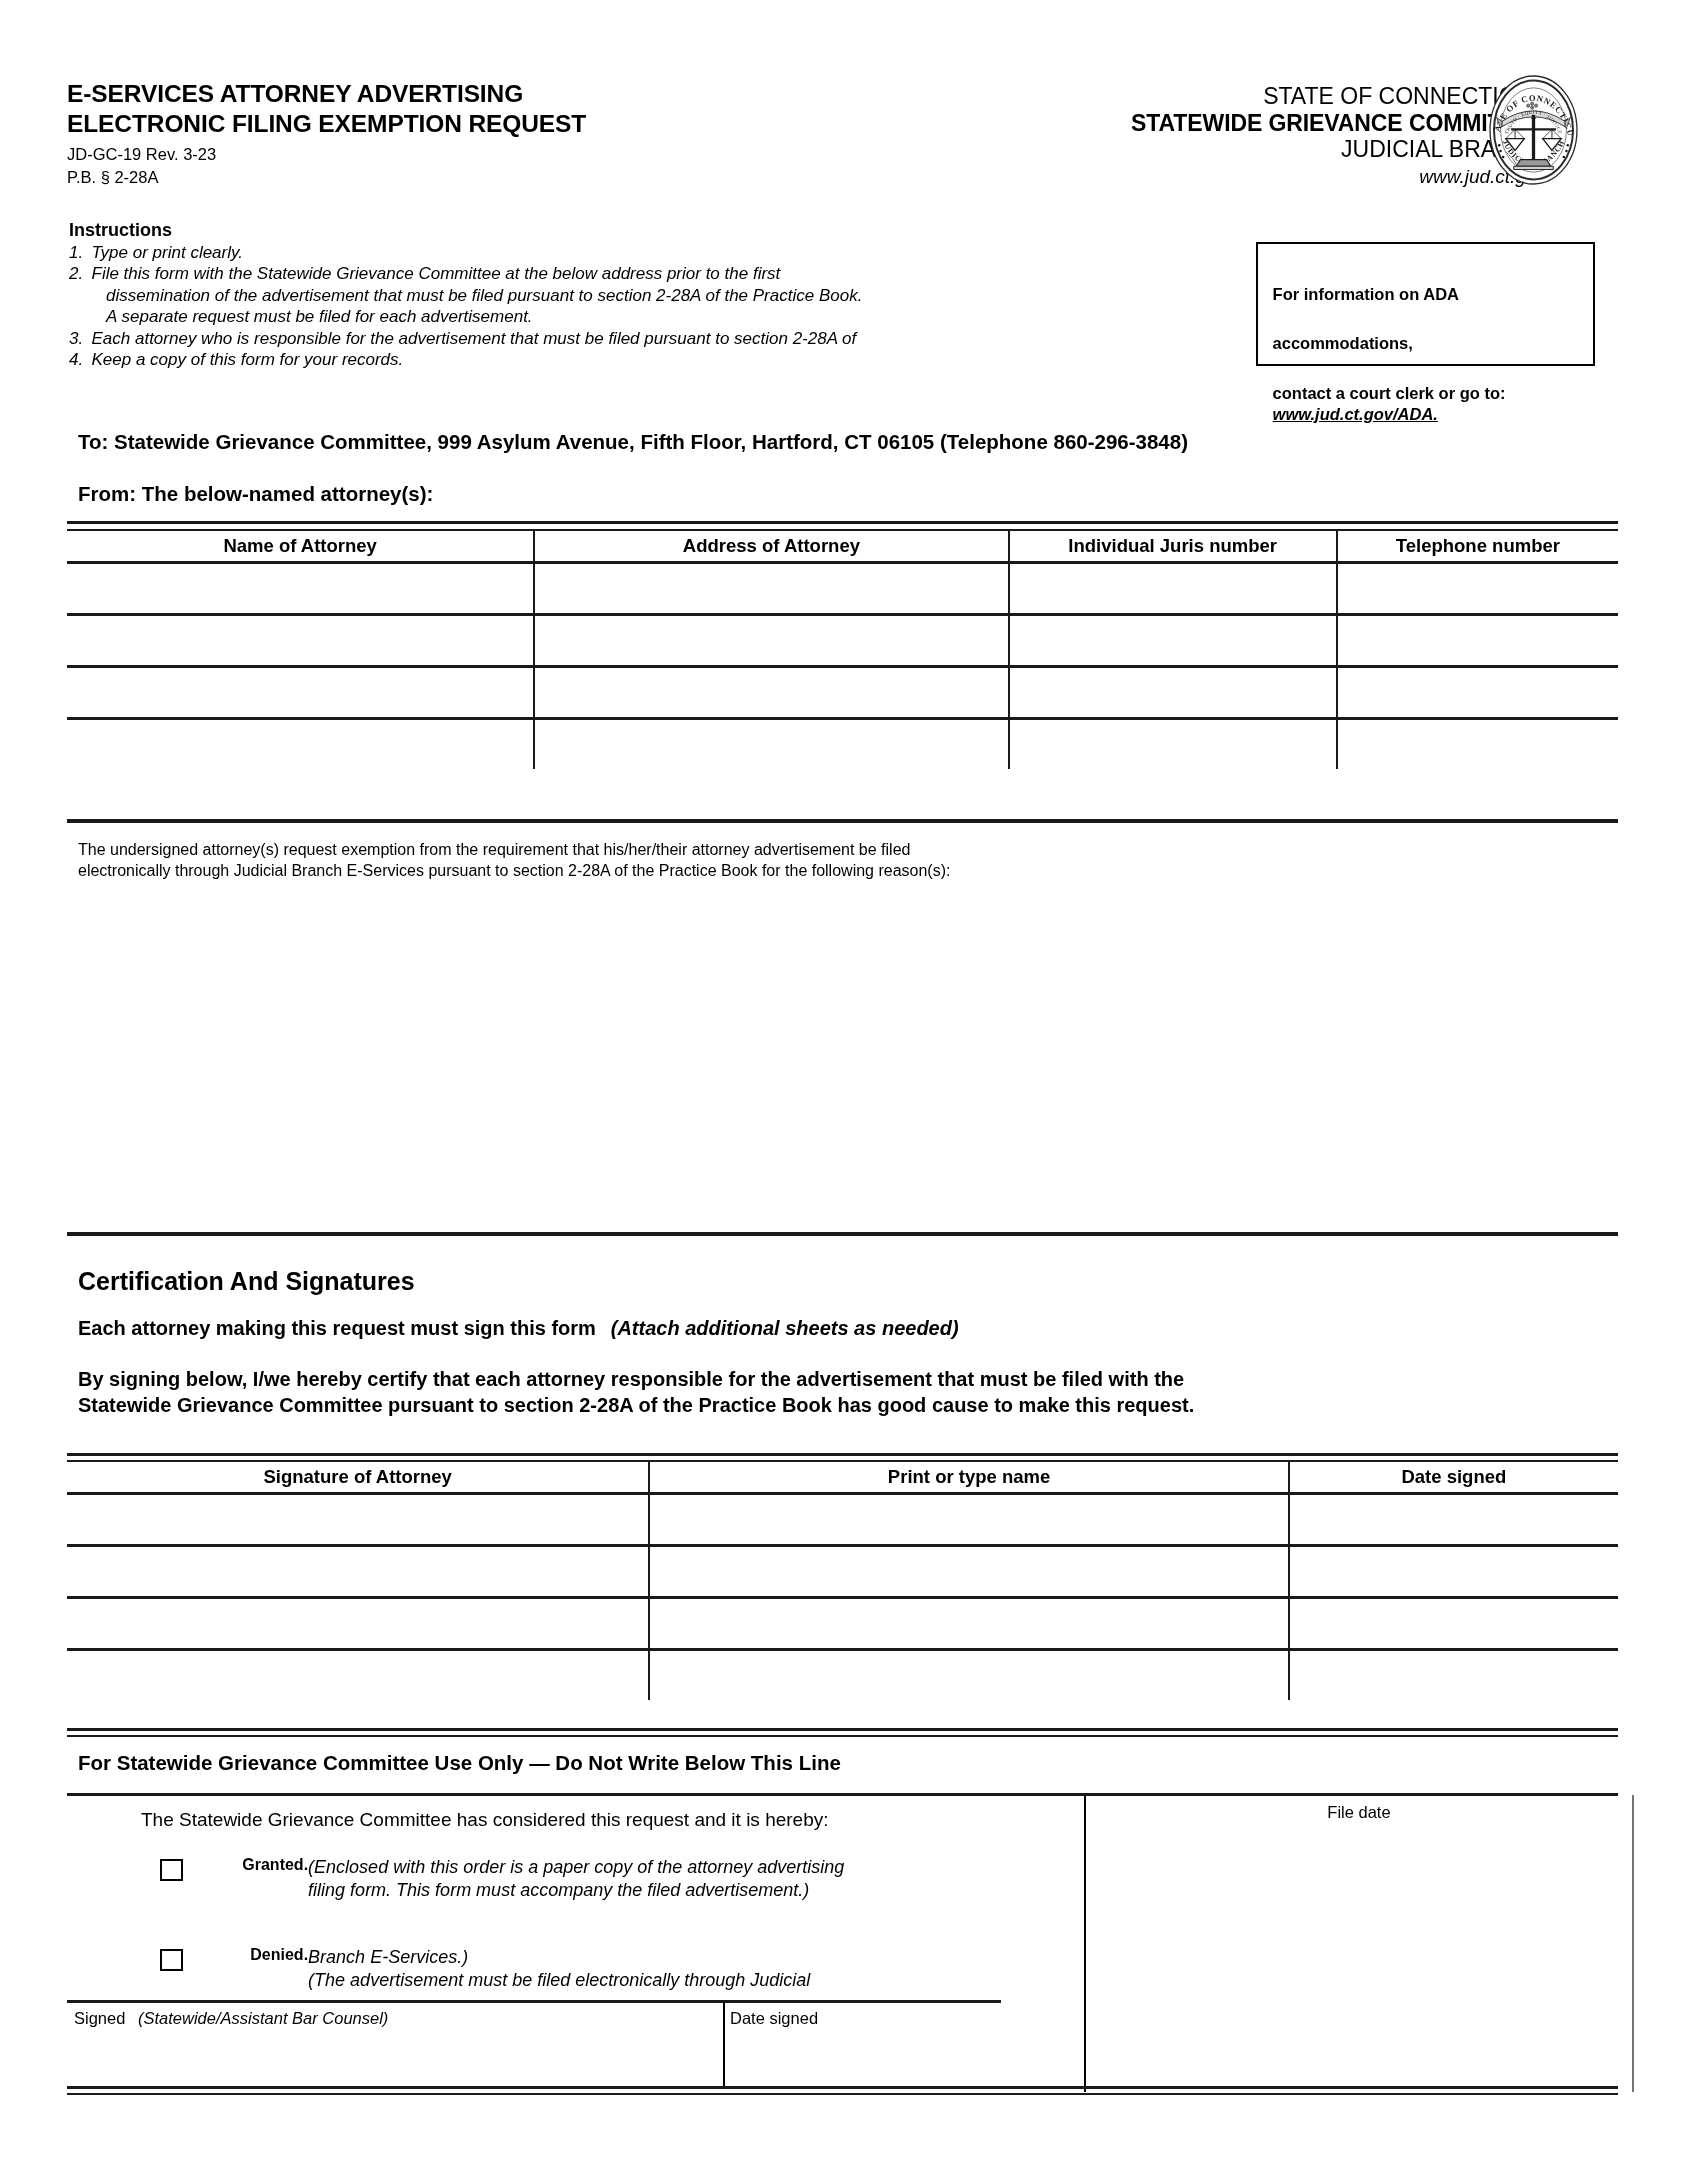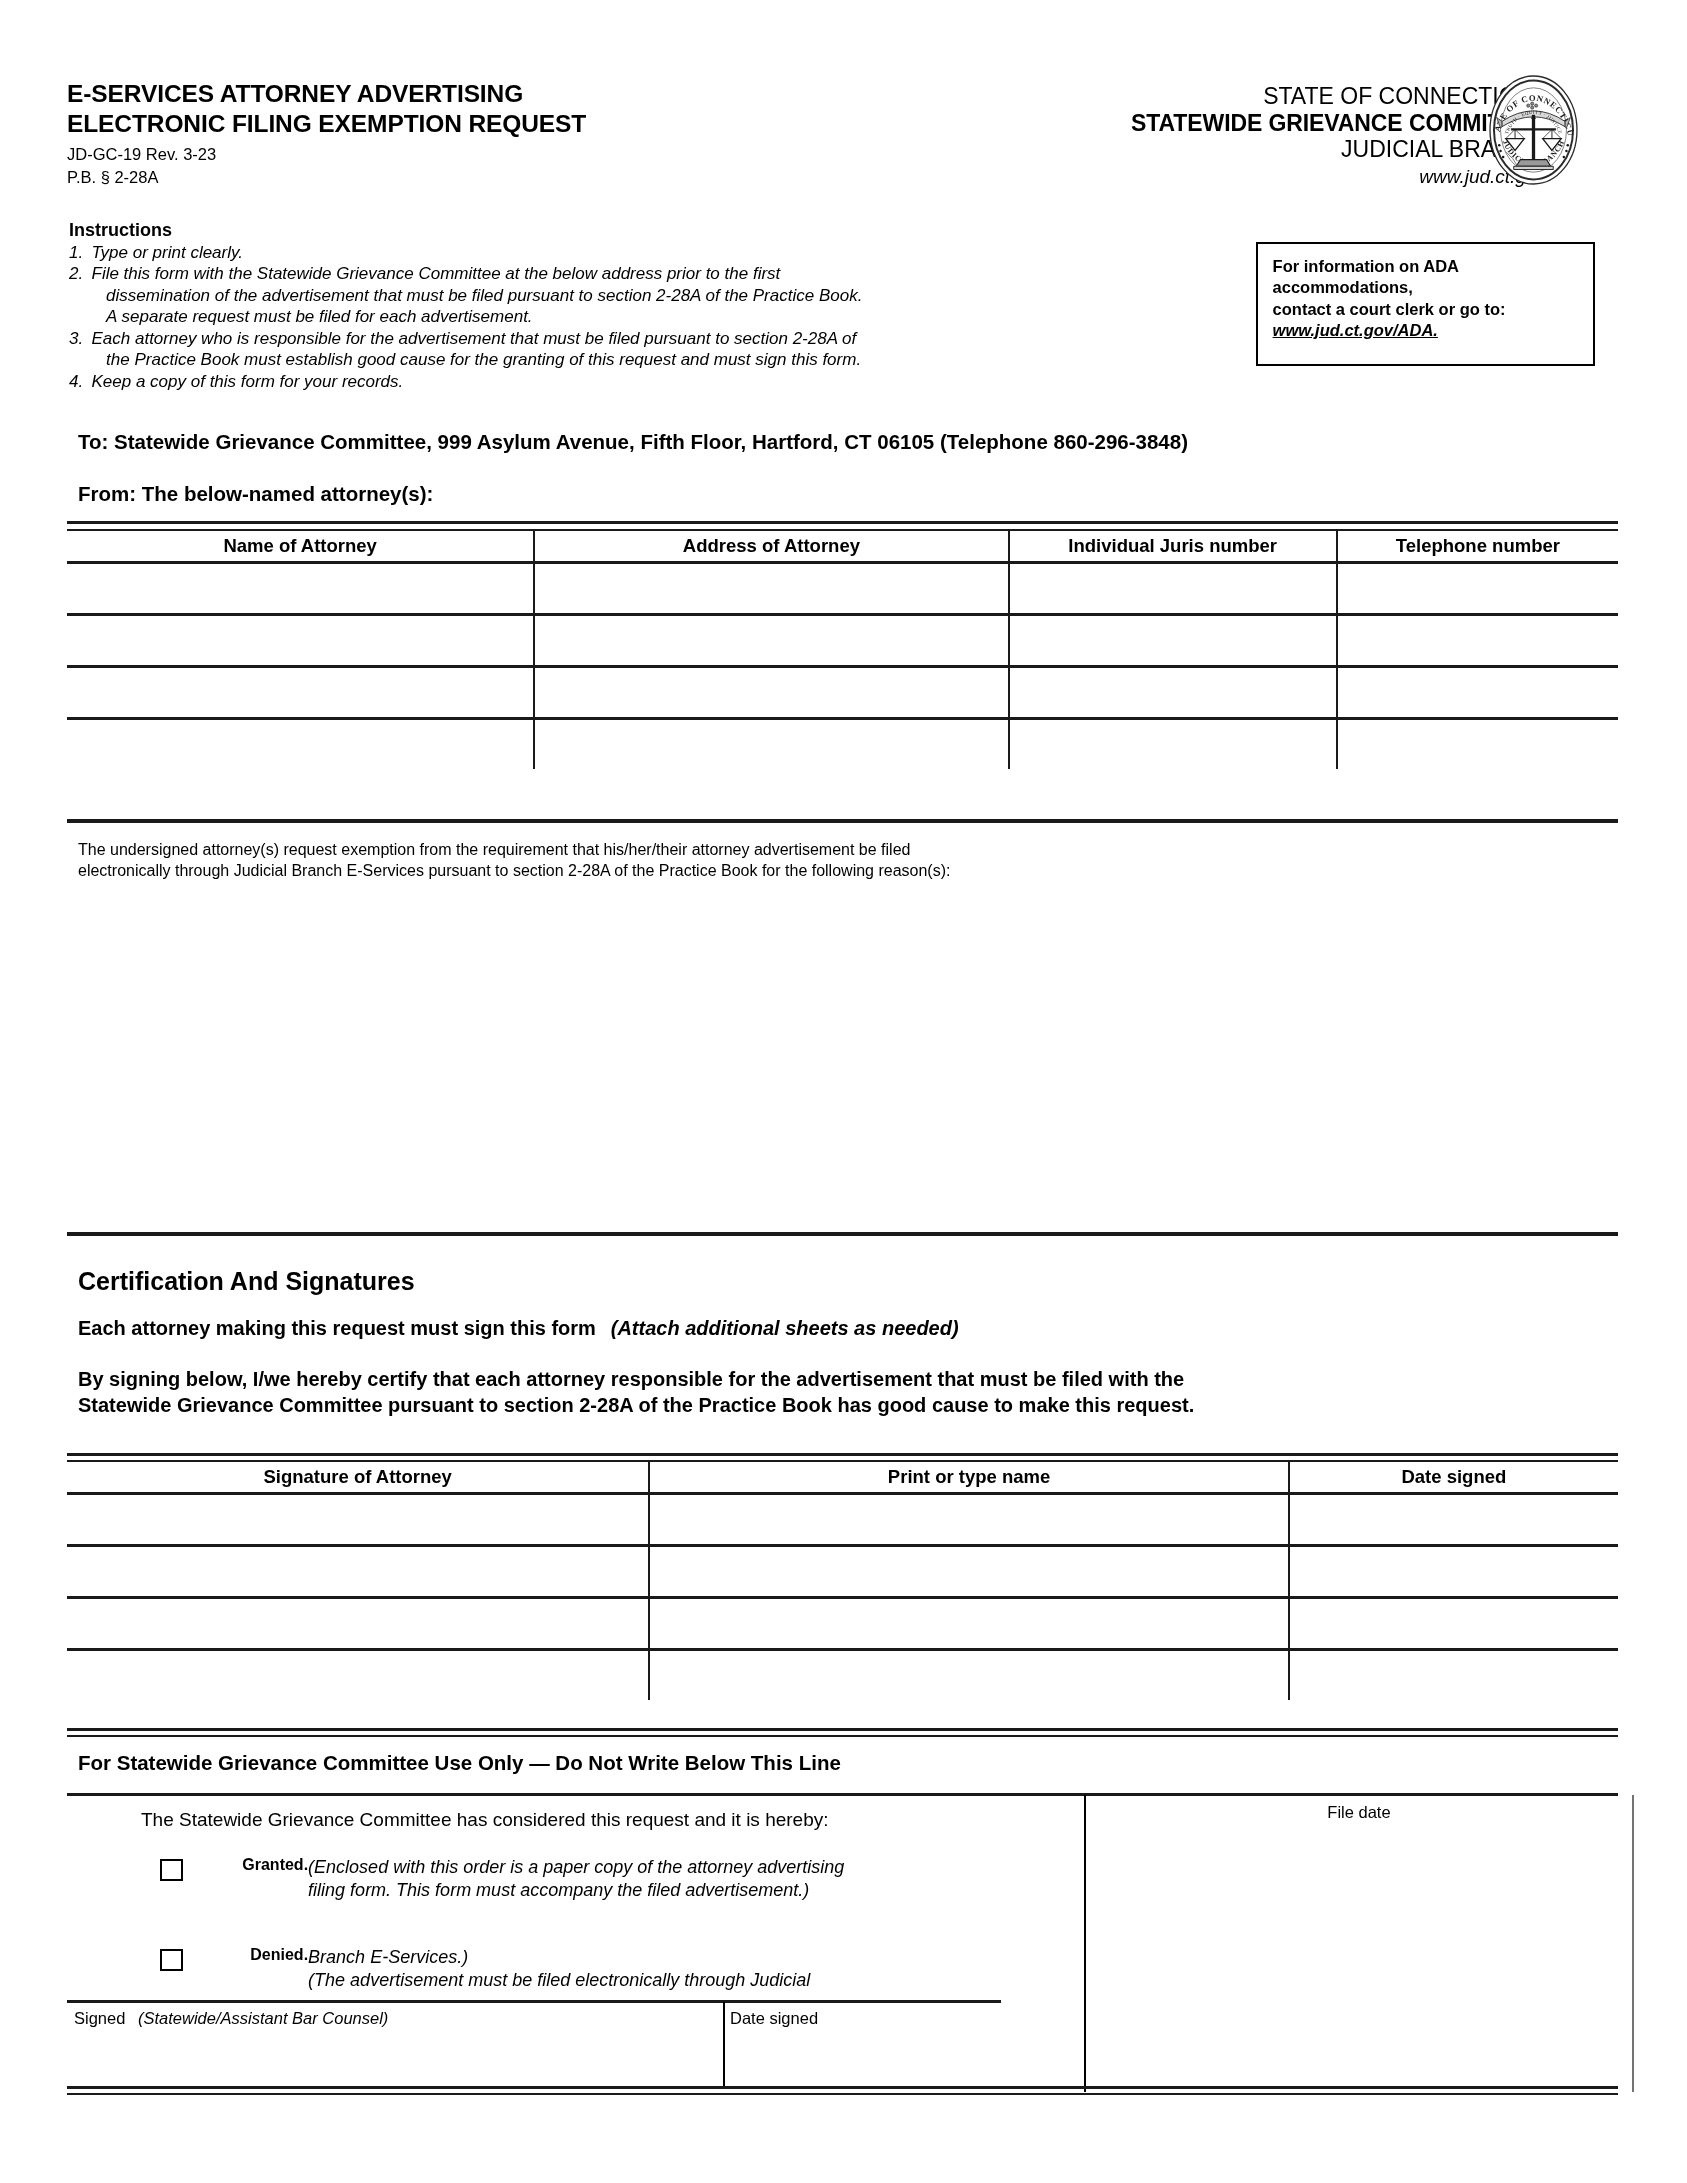--- a/index.html
+++ b/index.html
@@ -64,21 +64,21 @@
   .instr-text { flex: 1; }
   .instr-text .cont { display: block; text-indent: 0; }
 
   
   #ada-box {
     left: 1256px; top: 242px; width: 339px; height: 124px;
     border: 2px solid #000;
     box-sizing: border-box;
     padding: 12px 0 0 14.6px;
   }
-  .ada-line { font-size: 16.5px; font-weight: bold; line-height: 1.30; }
+  .ada-line { font-size: 16.5px; font-weight: bold; line-height: 1.30; margin-top: 28px; }
   .ada-url { font-size: 16.5px; font-weight: bold; font-style: italic; text-decoration: underline; line-height: 1.30; }
 
   
   #to-line   { left: 78px; top: 430px; font-size: 20.5px; font-weight: bold; white-space: nowrap; }
   #from-line { left: 78px; top: 482px; font-size: 20.5px; font-weight: bold; white-space: nowrap; }
 
   
   .hrule { left: 67px; width: 1551px; background: #1a1a1a; }
 
   
@@ -262,21 +262,20 @@
         <span class="instr-text">
           <span class="cont">File this form with the Statewide Grievance Committee at the below address prior to the first</span>
           <span class="cont" style="padding-left:14.6px">dissemination of the advertisement that must be filed pursuant to section 2-28A of the Practice Book.</span>
           <span class="cont" style="padding-left:14.6px">A separate request must be filed for each advertisement.</span>
         </span>
       </li>
       <li>
         <span class="instr-num">3.</span>
         <span class="instr-text">
           <span class="cont">Each attorney who is responsible for the advertisement that must be filed pursuant to section 2-28A of</span>
-          <span class="cont" style="padding-left:14.6px">the Practice Book must establish good cause for the granting of this request and must sign this form.</span>
         </span>
       </li>
       <li>
         <span class="instr-num">4.</span>
         <span class="instr-text">Keep a copy of this form for your records.</span>
       </li>
     </ul>
   </div>
 
   <div class="abs" id="ada-box">

